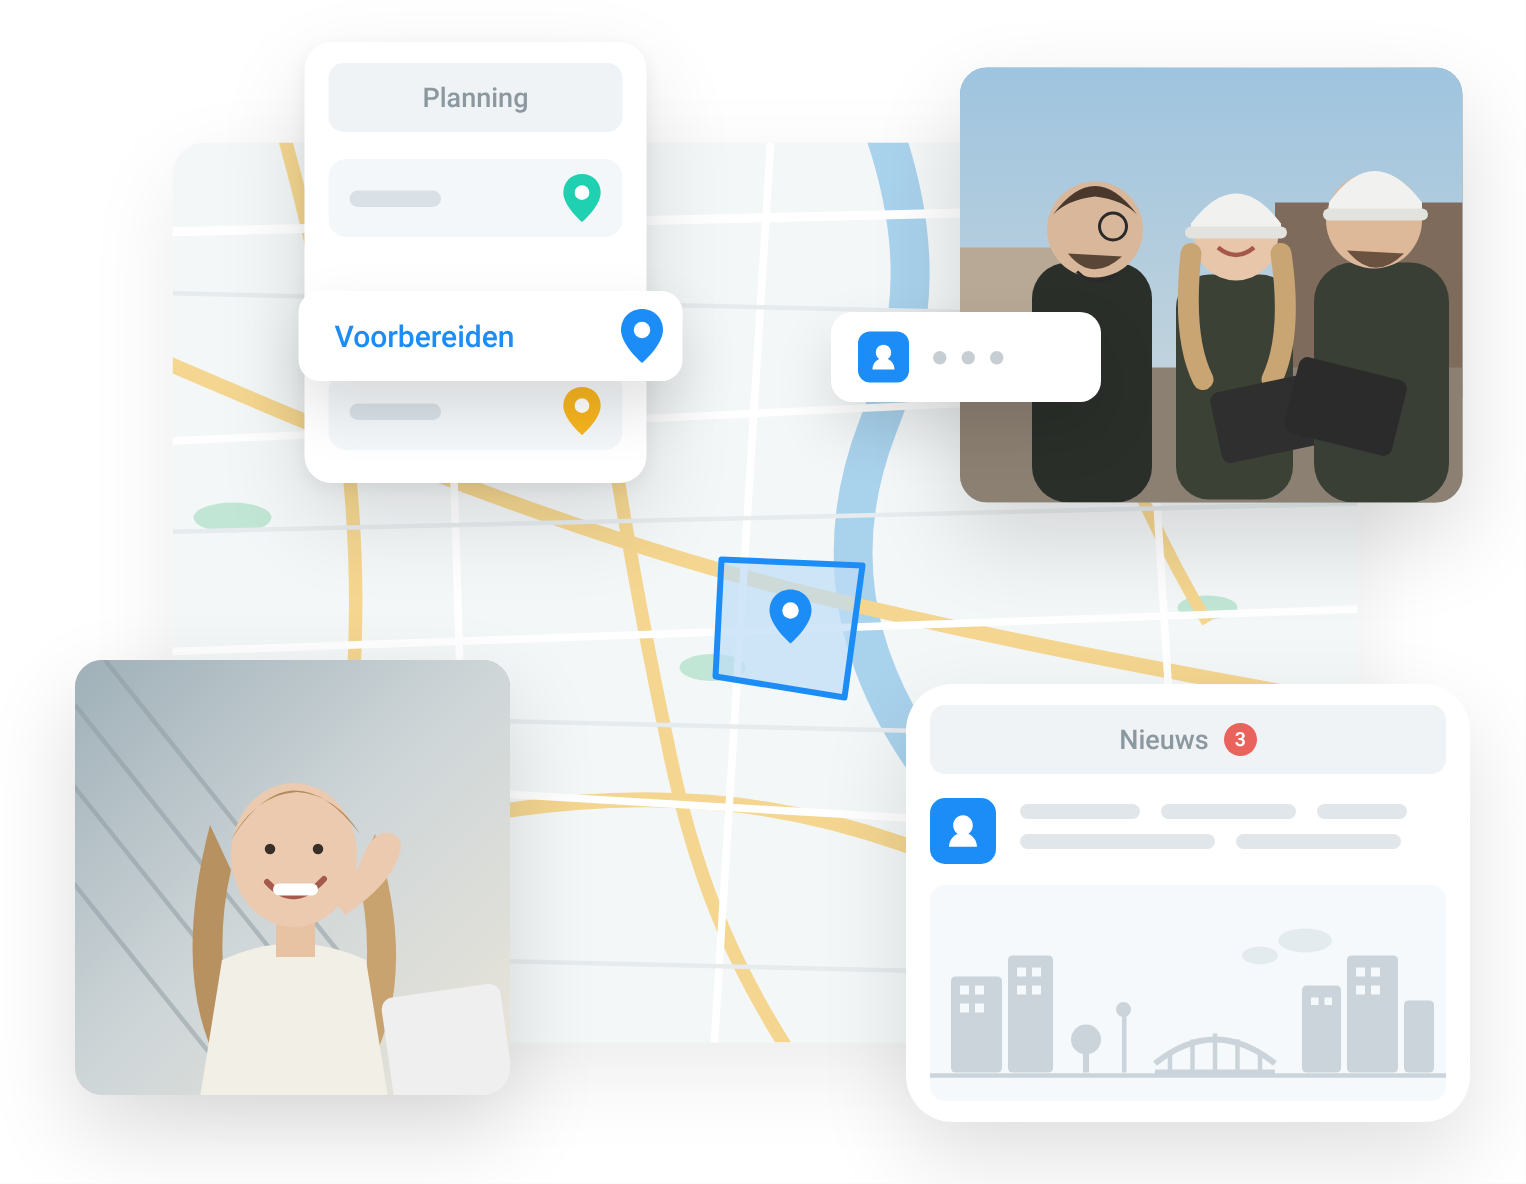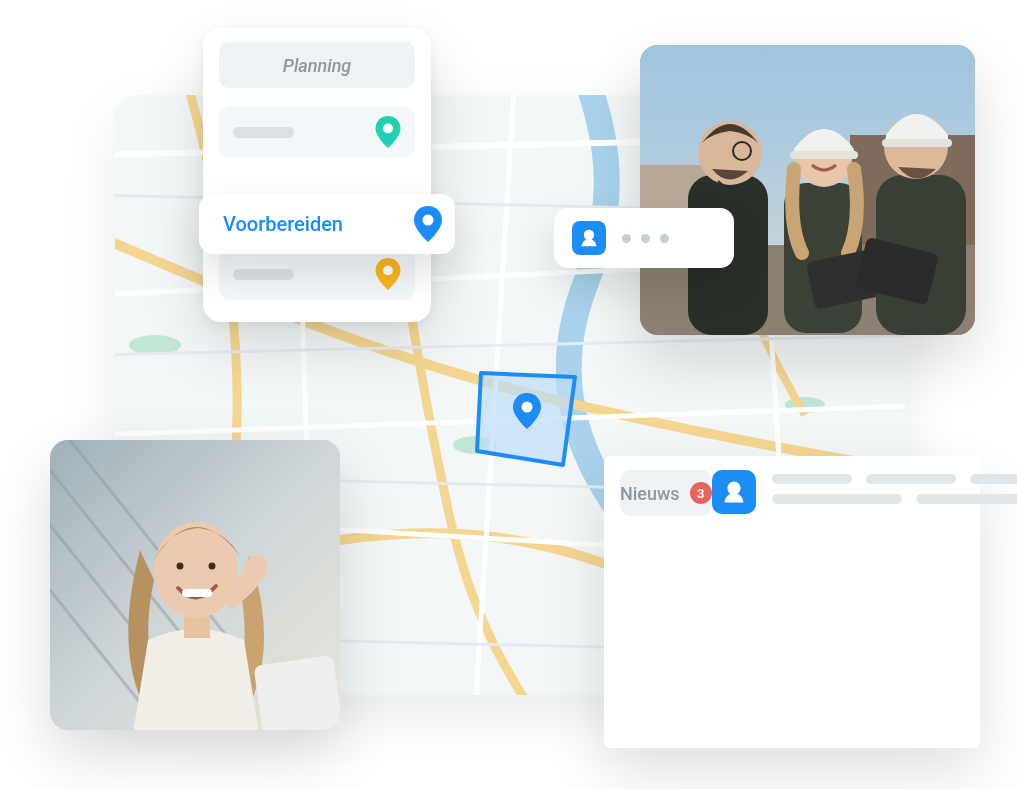--- a/index.html
+++ b/index.html
@@ -47,21 +47,20 @@
     background: #eff3f5;
     border-radius: 10px;
     height: 46px;
     display: flex;
     align-items: center;
     justify-content: center;
     color: #8b98a0;
     font-size: 18px;
     font-weight: 500;
     margin-bottom: 18px;
-    font-style: italic;
   }
   .planning-row {
     background: #f4f7f9;
     border-radius: 12px;
     height: 52px;
     display: flex;
     align-items: center;
     padding: 0 14px;
     margin-bottom: 14px;
     gap: 10px;
@@ -155,25 +154,25 @@
   }
 
   
   .news-card {
     position: absolute;
     left: 604px;
     top: 456px;
     width: 376px;
     height: 292px;
     background: #fff;
-    border-radius: 6px;
+    border-radius: 31px;
     box-shadow: 0 24px 60px rgba(0,0,0,0.12);
     padding: 14px 16px;
     display: flex;
-    flex-direction: row;
+    flex-direction: column;
   }
   .news-header {
     background: #eff3f5;
     border-radius: 10px;
     height: 46px;
     display: flex;
     align-items: center;
     justify-content: center;
     gap: 10px;
     color: #8b98a0;

